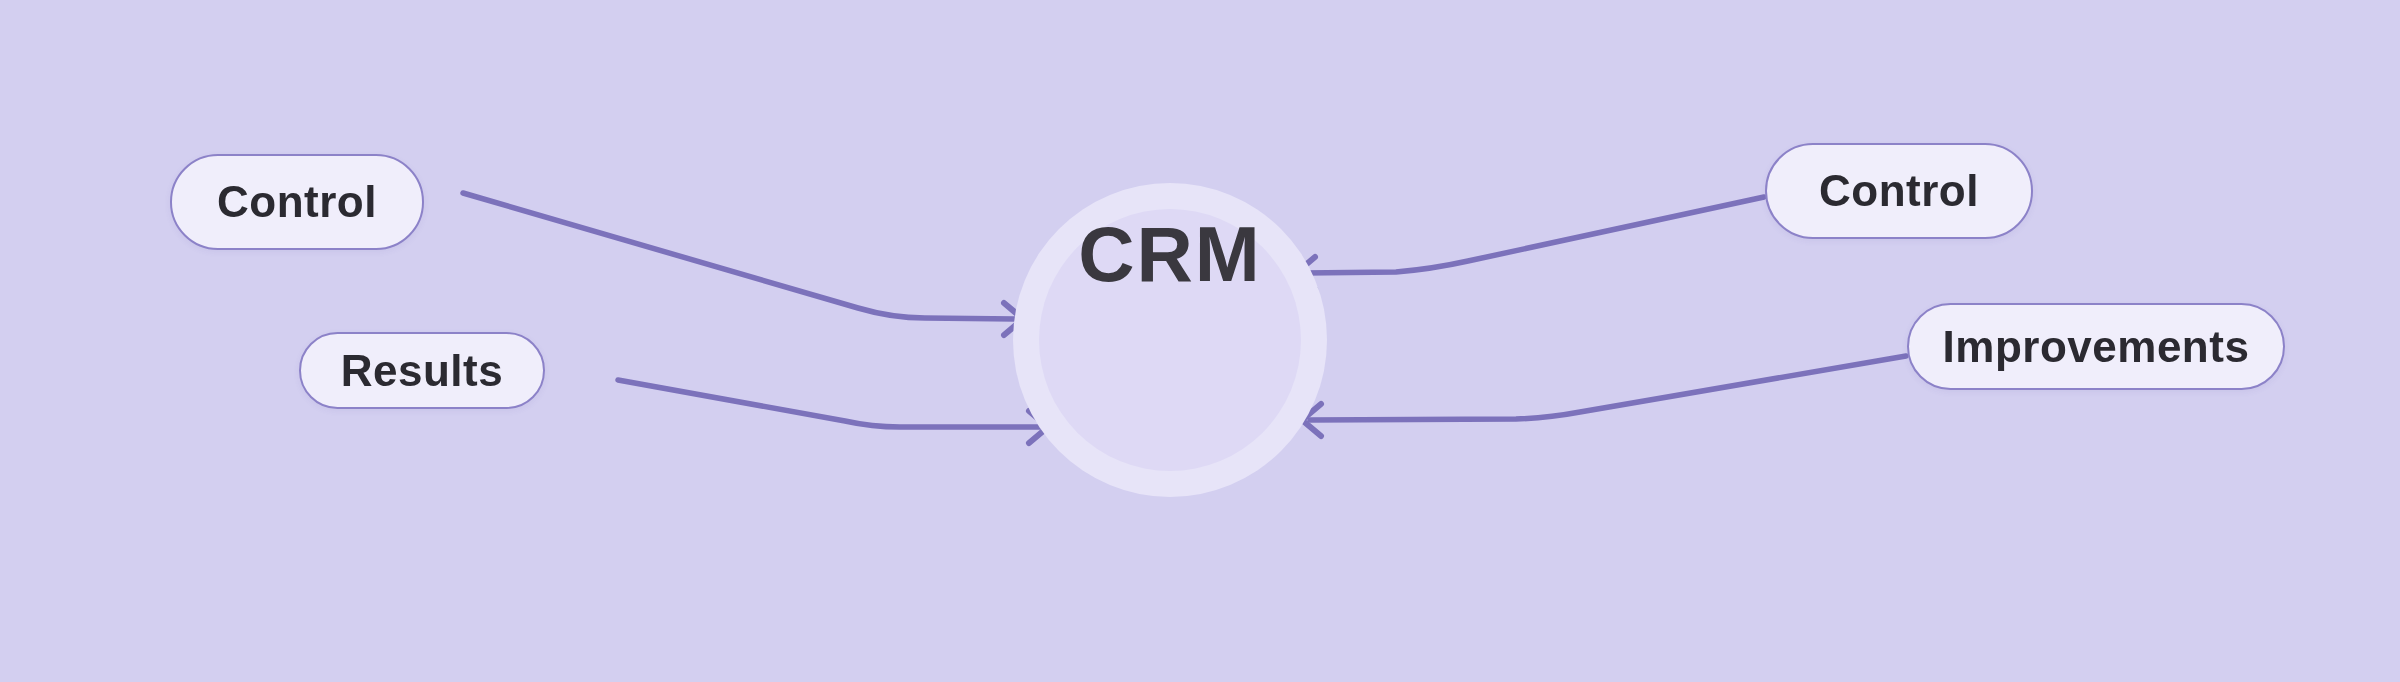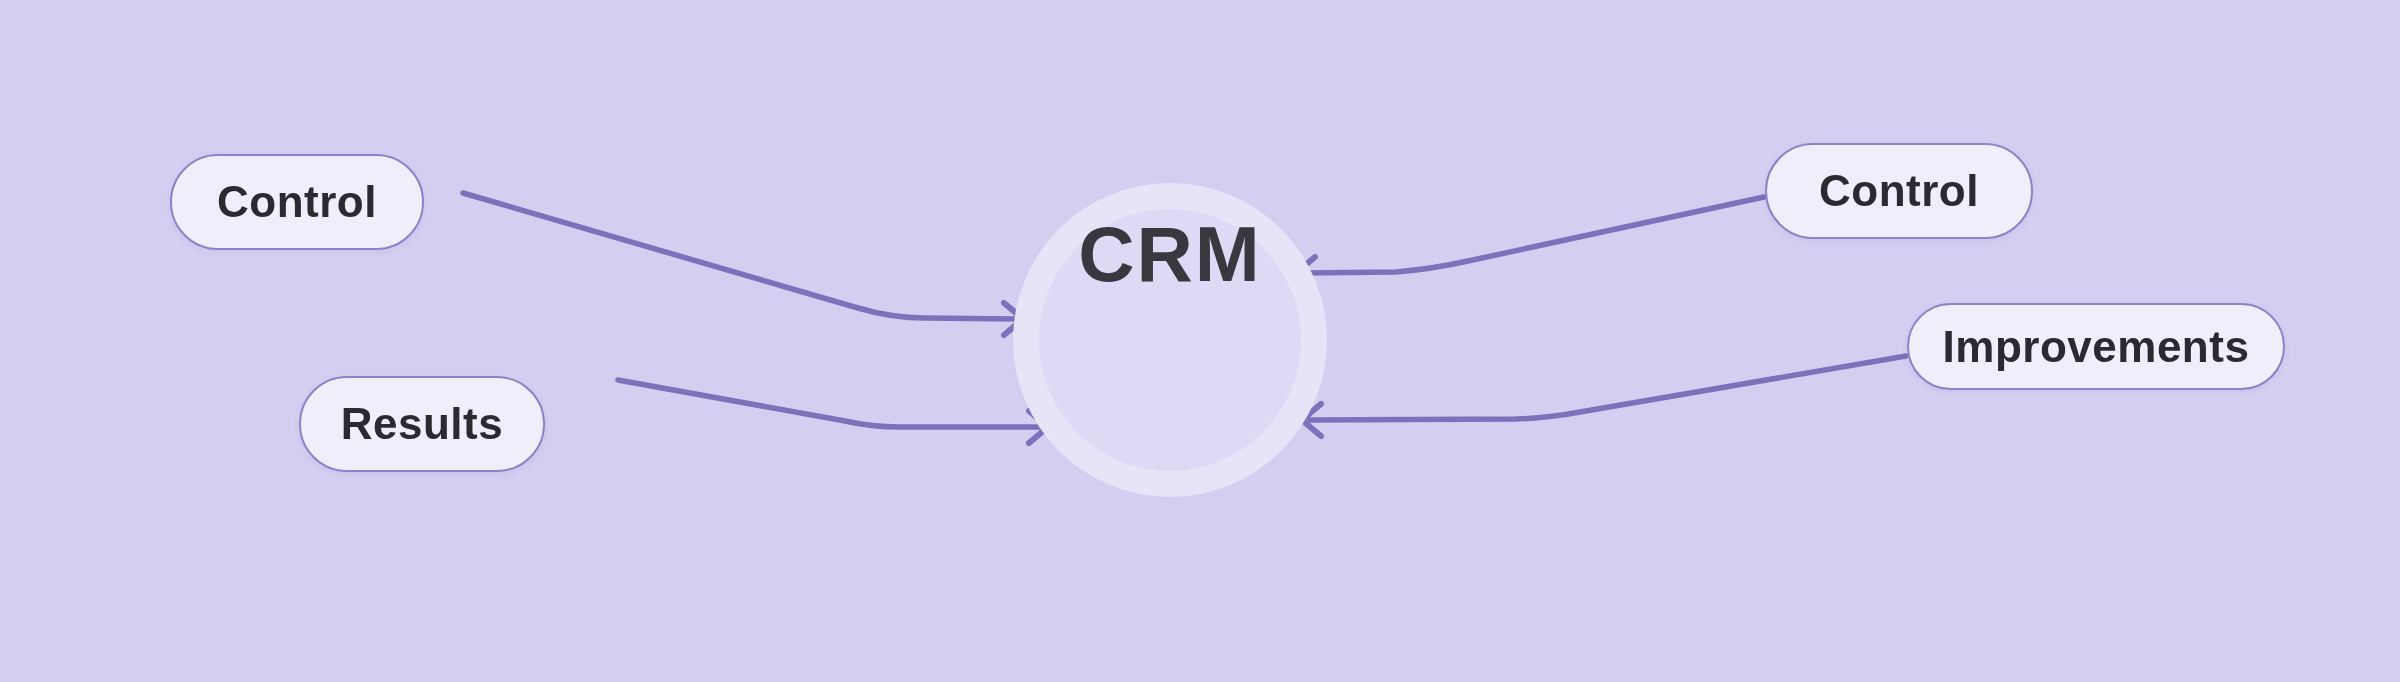--- a/index.html
+++ b/index.html
@@ -40,21 +40,21 @@
     border: 2px solid var(--pill-border);
     border-radius: 60px;
     box-shadow: 0 2px 6px rgba(90, 80, 160, 0.08);
     color: var(--pill-text);
     font-size: 44px;
     font-weight: 600;
     letter-spacing: 0.5px;
     white-space: nowrap;
   }
   .pill-control      { left: 170px;  top: 154px; width: 254px; height: 96px; text-align: center; }
-  .pill-results      { left: 299px;  top: 332px; width: 246px; height: 96px; margin-top: 44px; }
+  .pill-results      { left: 299px;  top: 332px; width: 246px; height: 77px; }
   .pill-analysis     { left: 1765px; top: 143px; width: 268px; height: 96px; }
   .pill-improvements { left: 1907px; top: 303px; width: 378px; height: 87px; }
   .circle-outer {
     position: absolute;
     left: 1013px;
     top: 183px;
     width: 314px;
     height: 314px;
     border-radius: 50%;
     background: var(--circle-outer);

